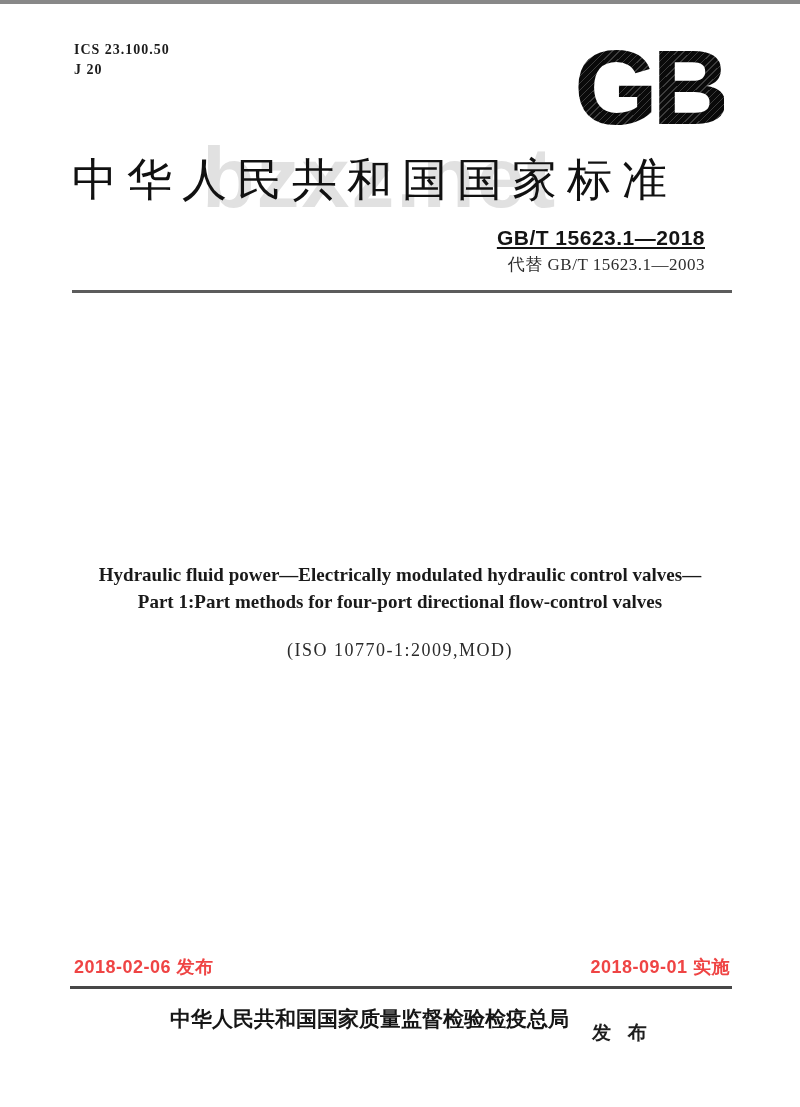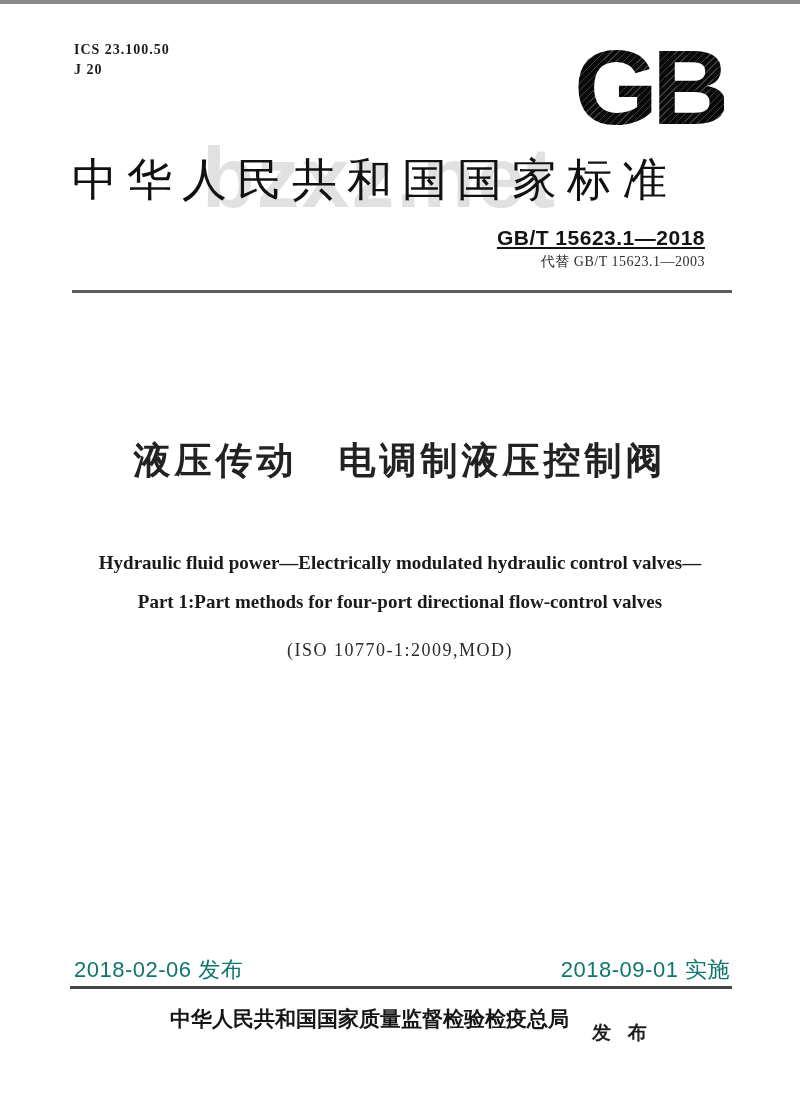--- a/index.html
+++ b/index.html
@@ -83,21 +83,21 @@
     font-family: "Liberation Sans", "DejaVu Sans", sans-serif;
     font-weight: bold;
     font-size: 21px;
     letter-spacing: 0.5px;
     color: #141414;
     text-decoration: underline;
   }
   .std-number .replaces {
     margin-top: 3px;
     font-family: "Liberation Serif", serif;
-    font-size: 14px;
+    font-size: 17px;
     letter-spacing: 0.5px;
     color: #2e2e2e;
   }
 
   .rule { position: absolute; background: #5c5c5c; }
   .rule-top { left: 72px; top: 286px; width: 660px; height: 3px; }
   .rule-bottom { left: 70px; top: 982px; width: 662px; height: 3px; background: #474747; }
 
   
   .doc-title-cn {
@@ -115,42 +115,42 @@
   .doc-title-en {
     position: absolute;
     left: 0; width: 800px;
     text-align: center;
     font-family: "Liberation Serif", "DejaVu Serif", serif;
     font-weight: bold;
     font-size: 19px;
     color: #1a1a1a;
     white-space: nowrap;
   }
-  .en-line1 { top: 548px; }
+  .en-line1 { top: 560px; }
   .en-line2 { top: 587px; }
 
   .iso-ref {
     position: absolute;
     left: 0; top: 636px; width: 800px;
     text-align: center;
     font-family: "Liberation Serif", serif;
     font-size: 18px;
     letter-spacing: 1.5px;
     color: #2a2a2a;
   }
 
   
   .date {
     position: absolute;
     top: 951px;
     font-family: "Liberation Sans", "DejaVu Sans", sans-serif;
-    font-weight: normal;
-    font-size: 22px;
+    font-weight: bold;
+    font-size: 18px;
     letter-spacing: 0.5px;
-    color: #0f766e;
+    color: #ef4444;
     white-space: nowrap;
   }
   .date-issue { left: 74px; }
   .date-impl { right: 70px; }
 
   
   .publisher {
     position: absolute;
     left: 170px; top: 1002px;
     width: 398px;
@@ -189,21 +189,20 @@
 
   <div class="national-title">中华人民共和国国家标准</div>
 
   <div class="std-number">
     <div class="number">GB/T 15623.1—2018</div>
     <div class="replaces">代替 GB/T 15623.1—2003</div>
   </div>
 
   <div class="rule rule-top"></div>
 
-  <div class="doc-title-cn cn-line1">液压传动　电调制液压控制阀</div>
 
   <div class="doc-title-en en-line1">Hydraulic fluid power—Electrically modulated hydraulic control valves—</div>
   <div class="doc-title-en en-line2">Part 1:Part methods for four-port directional flow-control valves</div>
 
   <div class="iso-ref">(ISO 10770-1:2009,MOD)</div>
 
   <div class="date date-issue">2018-02-06 发布</div>
   <div class="date date-impl">2018-09-01 实施</div>
 
   <div class="rule rule-bottom"></div>

